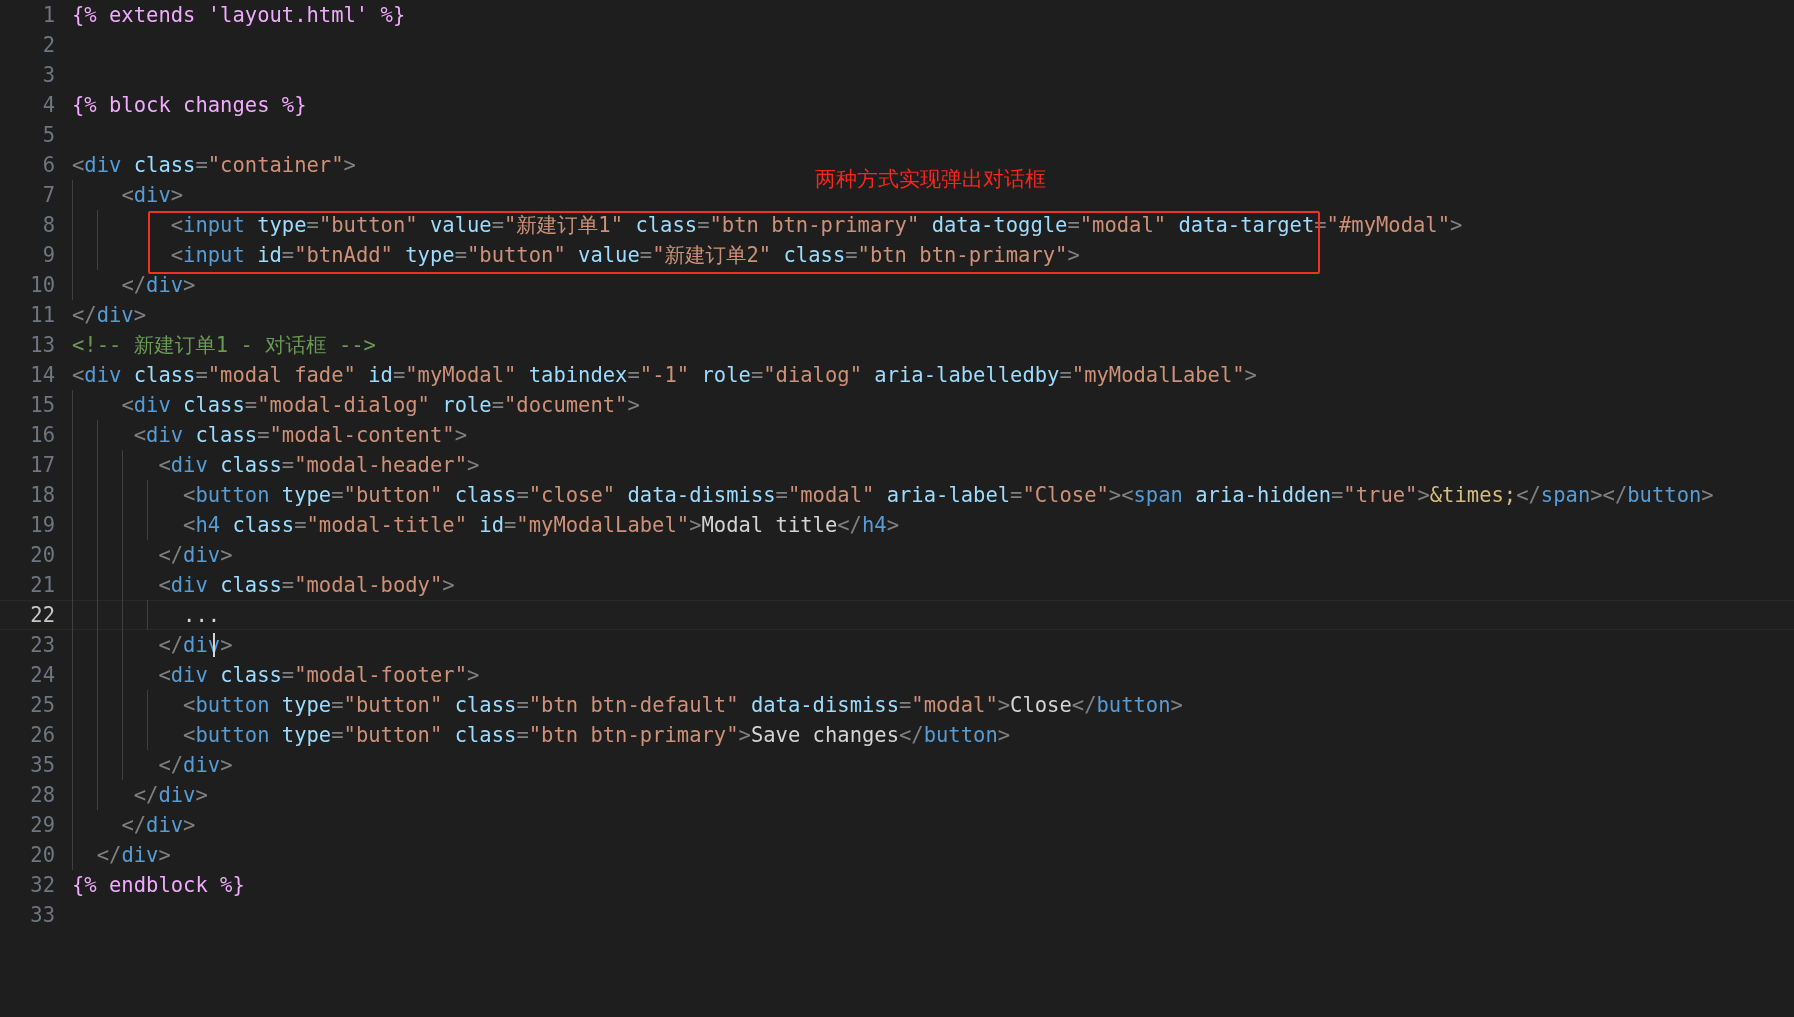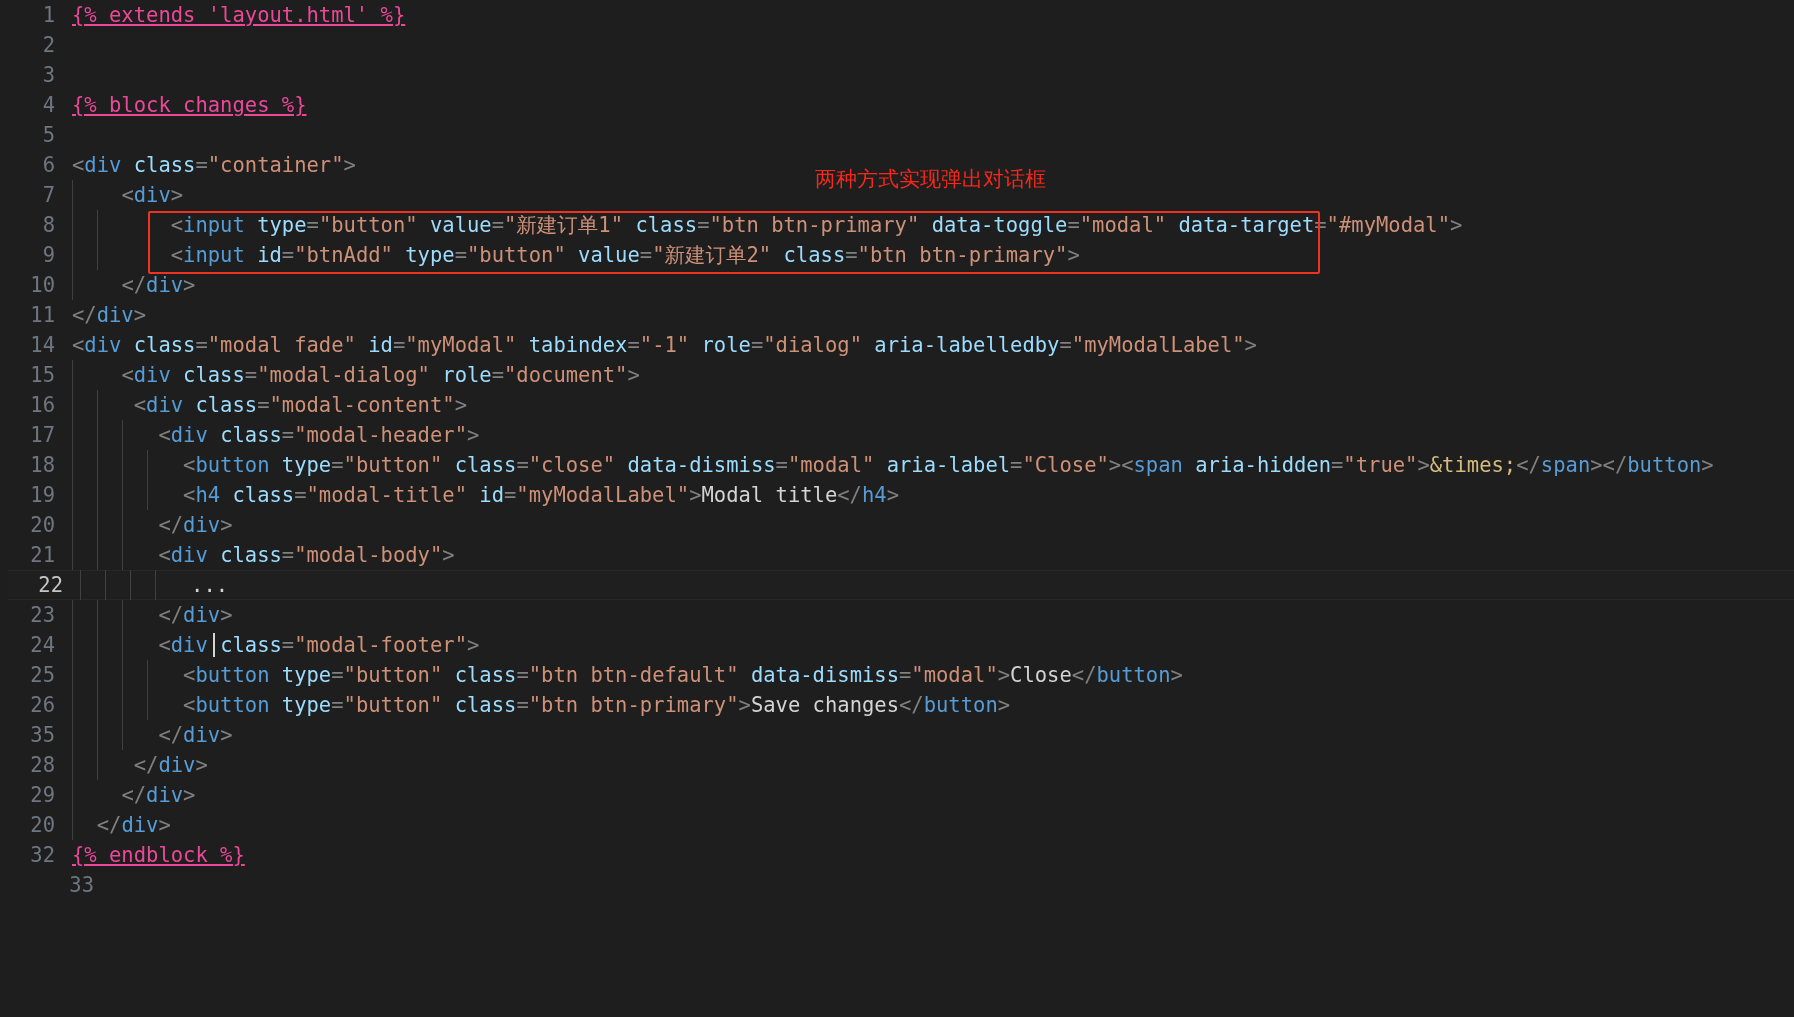--- a/index.html
+++ b/index.html
@@ -65,21 +65,21 @@
     font-size: 20.5px;
   }
 
   
   .tag      { color: #569cd6; }
   .punct    { color: #808080; }
   .attr     { color: #9cdcfe; }
   .str      { color: #ce9178; }
   .txt      { color: #d4d4d4; }
   .comment  { color: #6a9955; }
-  .jinja    { color: #ec4899; text-decoration: underline; }
+  .jinja    { color: #f0abfc; }
   .entity   { color: #d7ba7d; }
 
   
   .guide {
     position: absolute;
     top: 0;
     width: 1px;
     height: 30px;
     background: #404040;
   }
@@ -117,37 +117,38 @@
       <div class="line" style="height: 30px; line-height: 30px;"><span class="ln">2</span><span class="code"></span></div>
       <div class="line" style="height: 30px; line-height: 30px;"><span class="ln">3</span><span class="code"></span></div>
       <div class="line" style="height: 30px; line-height: 30px;"><span class="ln">4</span><span class="code"><span class="jinja">{% block changes %}</span></span></div>
       <div class="line" style="height: 30px; line-height: 30px;"><span class="ln">5</span><span class="code"></span></div>
       <div class="line" style="height: 30px; line-height: 30px;"><span class="ln">6</span><span class="code"><span class="punct">&lt;</span><span class="tag">div</span><span class="txt"> </span><span class="attr">class</span><span class="punct">=</span><span class="str">"container"</span><span class="punct">&gt;</span></span></div>
       <div class="line" style="height: 30px; line-height: 30px;"><div class="guide" style="left: 72px;"></div><span class="ln">7</span><span class="code"><span class="txt">    </span><span class="punct">&lt;</span><span class="tag">div</span><span class="punct">&gt;</span></span></div>
       <div class="line" style="height: 30px; line-height: 30px;"><div class="guide" style="left: 72px;"></div><div class="guide" style="left: 97px;"></div><span class="ln">8</span><span class="code"><span class="txt">        </span><span class="punct">&lt;</span><span class="tag">input</span><span class="txt"> </span><span class="attr">type</span><span class="punct">=</span><span class="str">"button"</span><span class="txt"> </span><span class="attr">value</span><span class="punct">=</span><span class="str">"新建订单1"</span><span class="txt"> </span><span class="attr">class</span><span class="punct">=</span><span class="str">"btn btn-primary"</span><span class="txt"> </span><span class="attr">data-toggle</span><span class="punct">=</span><span class="str">"modal"</span><span class="txt"> </span><span class="attr">data-target</span><span class="punct">=</span><span class="str">"#myModal"</span><span class="punct">&gt;</span></span></div>
       <div class="line" style="height: 30px; line-height: 30px;"><div class="guide" style="left: 72px;"></div><div class="guide" style="left: 97px;"></div><span class="ln">9</span><span class="code"><span class="txt">        </span><span class="punct">&lt;</span><span class="tag">input</span><span class="txt"> </span><span class="attr">id</span><span class="punct">=</span><span class="str">"btnAdd"</span><span class="txt"> </span><span class="attr">type</span><span class="punct">=</span><span class="str">"button"</span><span class="txt"> </span><span class="attr">value</span><span class="punct">=</span><span class="str">"新建订单2"</span><span class="txt"> </span><span class="attr">class</span><span class="punct">=</span><span class="str">"btn btn-primary"</span><span class="punct">&gt;</span></span></div>
       <div class="line" style="height: 30px; line-height: 30px;"><div class="guide" style="left: 72px;"></div><span class="ln">10</span><span class="code"><span class="txt">    </span><span class="punct">&lt;/</span><span class="tag">div</span><span class="punct">&gt;</span></span></div>
       <div class="line" style="height: 30px; line-height: 30px;"><span class="ln">11</span><span class="code"><span class="punct">&lt;/</span><span class="tag">div</span><span class="punct">&gt;</span></span></div>
+      <div class="line" style="height: 30px; line-height: 30px;"><span class="ln">13</span><span class="code"><span class="comment">&lt;!-- 新建订单1 - 对话框 --&gt;</span></span></div>
       <div class="line" style="height: 30px; line-height: 30px;"><span class="ln">14</span><span class="code"><span class="punct">&lt;</span><span class="tag">div</span><span class="txt"> </span><span class="attr">class</span><span class="punct">=</span><span class="str">"modal fade"</span><span class="txt"> </span><span class="attr">id</span><span class="punct">=</span><span class="str">"myModal"</span><span class="txt"> </span><span class="attr">tabindex</span><span class="punct">=</span><span class="str">"-1"</span><span class="txt"> </span><span class="attr">role</span><span class="punct">=</span><span class="str">"dialog"</span><span class="txt"> </span><span class="attr">aria-labelledby</span><span class="punct">=</span><span class="str">"myModalLabel"</span><span class="punct">&gt;</span></span></div>
       <div class="line" style="height: 30px; line-height: 30px;"><div class="guide" style="left: 72px;"></div><span class="ln">15</span><span class="code"><span class="txt">    </span><span class="punct">&lt;</span><span class="tag">div</span><span class="txt"> </span><span class="attr">class</span><span class="punct">=</span><span class="str">"modal-dialog"</span><span class="txt"> </span><span class="attr">role</span><span class="punct">=</span><span class="str">"document"</span><span class="punct">&gt;</span></span></div>
       <div class="line" style="height: 30px; line-height: 30px;"><div class="guide" style="left: 72px;"></div><div class="guide" style="left: 97px;"></div><span class="ln">16</span><span class="code"><span class="txt">     </span><span class="punct">&lt;</span><span class="tag">div</span><span class="txt"> </span><span class="attr">class</span><span class="punct">=</span><span class="str">"modal-content"</span><span class="punct">&gt;</span></span></div>
       <div class="line" style="height: 30px; line-height: 30px;"><div class="guide" style="left: 72px;"></div><div class="guide" style="left: 97px;"></div><div class="guide" style="left: 122px;"></div><span class="ln">17</span><span class="code"><span class="txt">       </span><span class="punct">&lt;</span><span class="tag">div</span><span class="txt"> </span><span class="attr">class</span><span class="punct">=</span><span class="str">"modal-header"</span><span class="punct">&gt;</span></span></div>
       <div class="line" style="height: 30px; line-height: 30px;"><div class="guide" style="left: 72px;"></div><div class="guide" style="left: 97px;"></div><div class="guide" style="left: 122px;"></div><div class="guide" style="left: 147px;"></div><span class="ln">18</span><span class="code"><span class="txt">         </span><span class="punct">&lt;</span><span class="tag">button</span><span class="txt"> </span><span class="attr">type</span><span class="punct">=</span><span class="str">"button"</span><span class="txt"> </span><span class="attr">class</span><span class="punct">=</span><span class="str">"close"</span><span class="txt"> </span><span class="attr">data-dismiss</span><span class="punct">=</span><span class="str">"modal"</span><span class="txt"> </span><span class="attr">aria-label</span><span class="punct">=</span><span class="str">"Close"</span><span class="punct">&gt;</span><span class="punct">&lt;</span><span class="tag">span</span><span class="txt"> </span><span class="attr">aria-hidden</span><span class="punct">=</span><span class="str">"true"</span><span class="punct">&gt;</span><span class="entity">&amp;times;</span><span class="punct">&lt;/</span><span class="tag">span</span><span class="punct">&gt;</span><span class="punct">&lt;/</span><span class="tag">button</span><span class="punct">&gt;</span></span></div>
       <div class="line" style="height: 30px; line-height: 30px;"><div class="guide" style="left: 72px;"></div><div class="guide" style="left: 97px;"></div><div class="guide" style="left: 122px;"></div><div class="guide" style="left: 147px;"></div><span class="ln">19</span><span class="code"><span class="txt">         </span><span class="punct">&lt;</span><span class="tag">h4</span><span class="txt"> </span><span class="attr">class</span><span class="punct">=</span><span class="str">"modal-title"</span><span class="txt"> </span><span class="attr">id</span><span class="punct">=</span><span class="str">"myModalLabel"</span><span class="punct">&gt;</span><span class="txt">Modal title</span><span class="punct">&lt;/</span><span class="tag">h4</span><span class="punct">&gt;</span></span></div>
       <div class="line" style="height: 30px; line-height: 30px;"><div class="guide" style="left: 72px;"></div><div class="guide" style="left: 97px;"></div><div class="guide" style="left: 122px;"></div><span class="ln">20</span><span class="code"><span class="txt">       </span><span class="punct">&lt;/</span><span class="tag">div</span><span class="punct">&gt;</span></span></div>
       <div class="line" style="height: 30px; line-height: 30px;"><div class="guide" style="left: 72px;"></div><div class="guide" style="left: 97px;"></div><div class="guide" style="left: 122px;"></div><span class="ln">21</span><span class="code"><span class="txt">       </span><span class="punct">&lt;</span><span class="tag">div</span><span class="txt"> </span><span class="attr">class</span><span class="punct">=</span><span class="str">"modal-body"</span><span class="punct">&gt;</span></span></div>
-      <div class="line active" style="height: 30px; line-height: 30px; margin-left: 8px;"><div class="line-bg"></div><div class="guide" style="left: 72px;"></div><div class="guide" style="left: 97px;"></div><div class="guide" style="left: 122px;"></div><div class="guide" style="left: 147px;"></div><span class="ln">22</span><span class="code"><span class="txt">         ...</span></span></div>
+      <div class="line active" style="height: 30px; line-height: 30px;"><div class="line-bg"></div><div class="guide" style="left: 72px;"></div><div class="guide" style="left: 97px;"></div><div class="guide" style="left: 122px;"></div><div class="guide" style="left: 147px;"></div><span class="ln">22</span><span class="code"><span class="txt">         ...</span></span></div>
       <div class="line" style="height: 30px; line-height: 30px;"><div class="guide" style="left: 72px;"></div><div class="guide" style="left: 97px;"></div><div class="guide" style="left: 122px;"></div><span class="ln">23</span><span class="code"><span class="txt">       </span><span class="punct">&lt;/</span><span class="tag">div</span><span class="punct">&gt;</span></span></div>
       <div class="line" style="height: 30px; line-height: 30px;"><div class="guide" style="left: 72px;"></div><div class="guide" style="left: 97px;"></div><div class="guide" style="left: 122px;"></div><span class="ln">24</span><span class="code"><span class="txt">       </span><span class="punct">&lt;</span><span class="tag">div</span><span class="txt"> </span><span class="attr">class</span><span class="punct">=</span><span class="str">"modal-footer"</span><span class="punct">&gt;</span></span></div>
       <div class="line" style="height: 30px; line-height: 30px;"><div class="guide" style="left: 72px;"></div><div class="guide" style="left: 97px;"></div><div class="guide" style="left: 122px;"></div><div class="guide" style="left: 147px;"></div><span class="ln">25</span><span class="code"><span class="txt">         </span><span class="punct">&lt;</span><span class="tag">button</span><span class="txt"> </span><span class="attr">type</span><span class="punct">=</span><span class="str">"button"</span><span class="txt"> </span><span class="attr">class</span><span class="punct">=</span><span class="str">"btn btn-default"</span><span class="txt"> </span><span class="attr">data-dismiss</span><span class="punct">=</span><span class="str">"modal"</span><span class="punct">&gt;</span><span class="txt">Close</span><span class="punct">&lt;/</span><span class="tag">button</span><span class="punct">&gt;</span></span></div>
       <div class="line" style="height: 30px; line-height: 30px;"><div class="guide" style="left: 72px;"></div><div class="guide" style="left: 97px;"></div><div class="guide" style="left: 122px;"></div><div class="guide" style="left: 147px;"></div><span class="ln">26</span><span class="code"><span class="txt">         </span><span class="punct">&lt;</span><span class="tag">button</span><span class="txt"> </span><span class="attr">type</span><span class="punct">=</span><span class="str">"button"</span><span class="txt"> </span><span class="attr">class</span><span class="punct">=</span><span class="str">"btn btn-primary"</span><span class="punct">&gt;</span><span class="txt">Save changes</span><span class="punct">&lt;/</span><span class="tag">button</span><span class="punct">&gt;</span></span></div>
       <div class="line" style="height: 30px; line-height: 30px;"><div class="guide" style="left: 72px;"></div><div class="guide" style="left: 97px;"></div><div class="guide" style="left: 122px;"></div><span class="ln">35</span><span class="code"><span class="txt">       </span><span class="punct">&lt;/</span><span class="tag">div</span><span class="punct">&gt;</span></span></div>
       <div class="line" style="height: 30px; line-height: 30px; padding-left: 28px;"><div class="guide" style="left: 72px;"></div><div class="guide" style="left: 97px;"></div><span class="ln">28</span><span class="code"><span class="txt">     </span><span class="punct">&lt;/</span><span class="tag">div</span><span class="punct">&gt;</span></span></div>
       <div class="line" style="height: 30px; line-height: 30px;"><div class="guide" style="left: 72px;"></div><span class="ln">29</span><span class="code"><span class="txt">    </span><span class="punct">&lt;/</span><span class="tag">div</span><span class="punct">&gt;</span></span></div>
       <div class="line" style="height: 30px; line-height: 30px;"><div class="guide" style="left: 72px;"></div><span class="ln">20</span><span class="code"><span class="txt">  </span><span class="punct">&lt;/</span><span class="tag">div</span><span class="punct">&gt;</span></span></div>
       <div class="line" style="height: 30px; line-height: 30px;"><span class="ln">32</span><span class="code"><span class="jinja">{% endblock %}</span></span></div>
-      <div class="line" style="height: 30px; line-height: 30px; margin-left: 39px;"><span class="ln">33</span><span class="code"></span></div>
+      <div class="line" style="height: 30px; line-height: 30px;"><span class="ln">33</span><span class="code"></span></div>
     </div>
 
   <div id="annotation-box" style="left: 148px; top: 211px; width: 1172px; height: 63px; border-color: rgb(240, 50, 35);"></div>
   <div id="annotation-text" style="left: 815px; top: 165px; color: rgb(245, 40, 27);">两种方式实现弹出对话框</div>
   <div id="caret" style="left: 213px; top: 633px; height: 24px;"></div>
 </div>
 
 </body></html>

